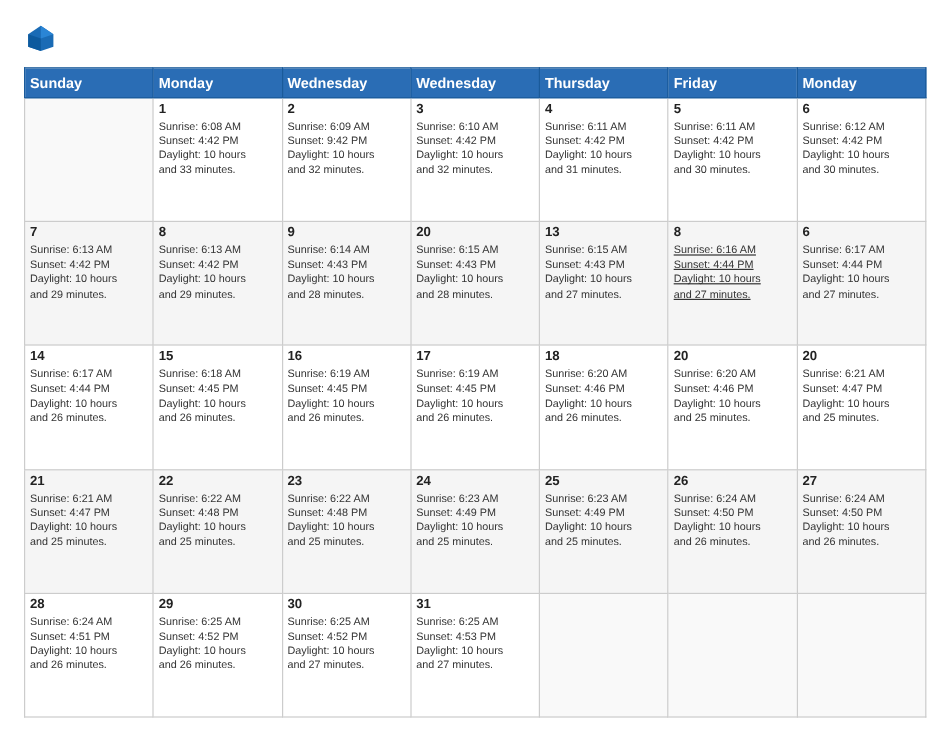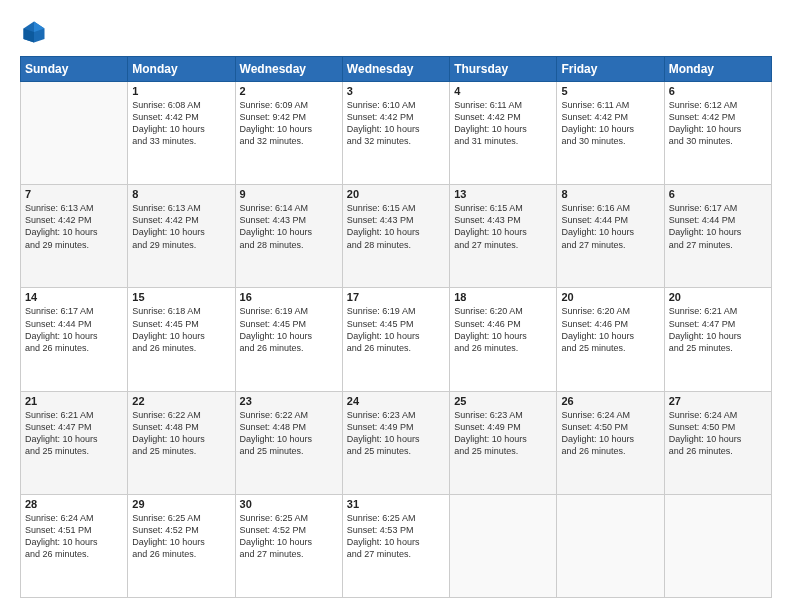--- a/index.html
+++ b/index.html
@@ -210,21 +210,21 @@
           </td>
           <td>
             <span class="day-num">13</span>
             <div class="cell-text" style="white-space: pre-line;">Sunrise: 6:15 AM
 Sunset: 4:43 PM
 Daylight: 10 hours
 and 27 minutes.</div>
           </td>
           <td>
             <span class="day-num">8</span>
-            <div class="cell-text" style="white-space: pre-line;">Sunrise: 6:16 AM
+            <div class="cell-text" style="white-space: pre-line; text-decoration: underline;">Sunrise: 6:16 AM
 Sunset: 4:44 PM
 Daylight: 10 hours
 and 27 minutes.</div>
           </td>
           <td>
             <span class="day-num">6</span>
             <div class="cell-text" style="white-space: pre-line;">Sunrise: 6:17 AM
 Sunset: 4:44 PM
 Daylight: 10 hours
 and 27 minutes.</div>

